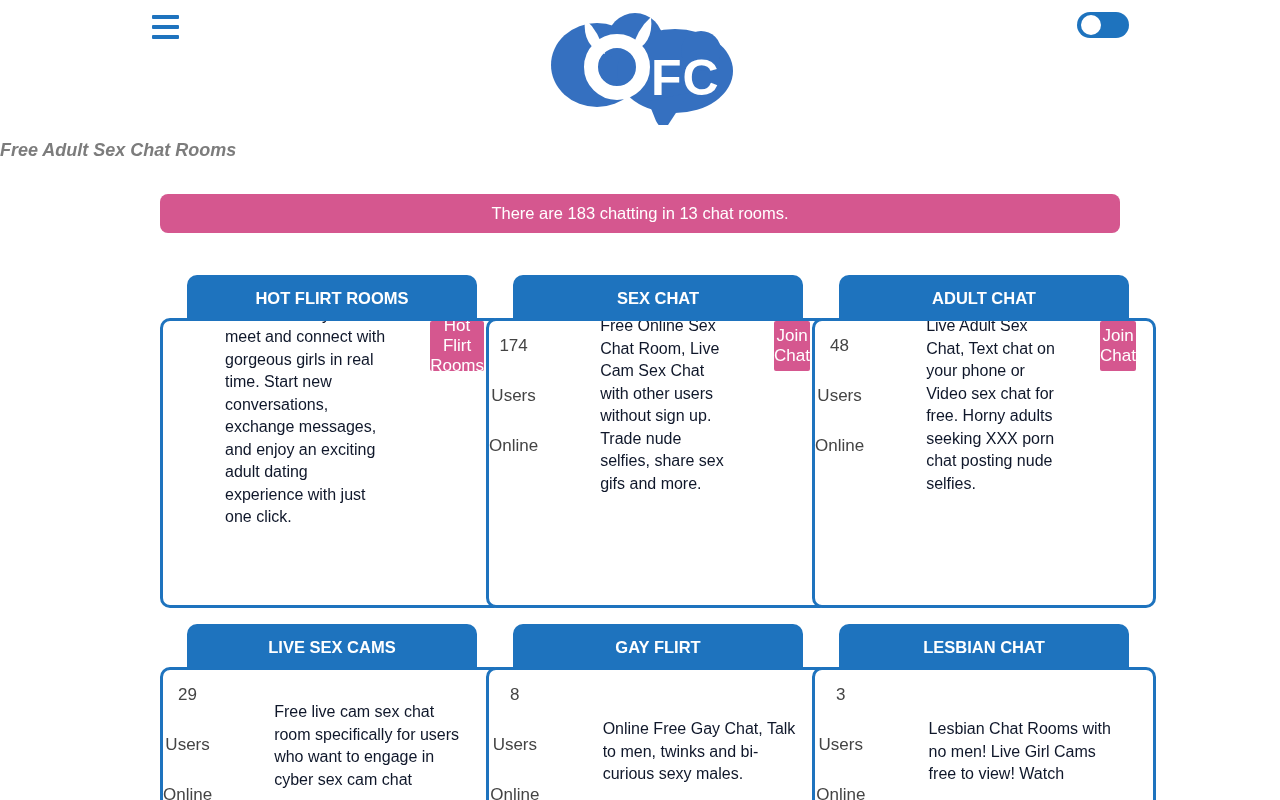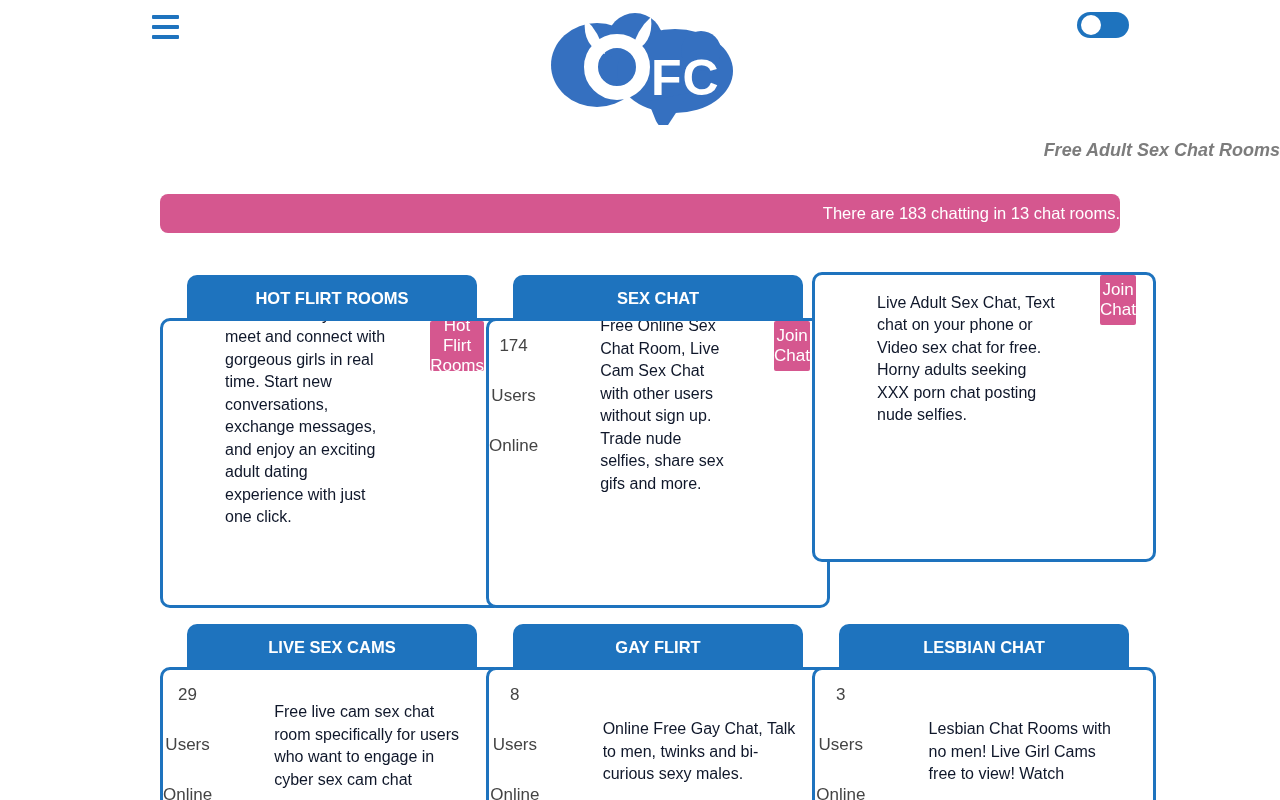--- a/index.html
+++ b/index.html
@@ -12,26 +12,26 @@
   .hamburger .bar { height: 4px; width: 100%; background: #1e73be; border-radius: 1px; }
 
   .toggle { position: absolute; left: 1077px; top: 12px; width: 52px; height: 26px;
             border-radius: 13px; background: #1e73be; cursor: pointer; }
   .toggle .knob { position: absolute; left: 4px; top: 3px; width: 20px; height: 20px;
                   border-radius: 50%; background: #ffffff; }
 
   .logo-wrap { padding-top: 5px; text-align: center; }
   .logo-wrap a { display: inline-block; line-height: 0; }
 
-  .tagline { margin-top: 11px; text-align: right; font-size: 18px; font-weight: bold;
+  .tagline { margin-top: 11px; text-align: left; font-size: 18px; font-weight: bold;
              font-style: italic; color: #7c7c7c; }
 
   
   .banner { margin: 33px 160px 0 160px; height: 39px; background: #d5578f; border-radius: 8px;
-            color: #ffffff; font-size: 16.5px; line-height: 39px; text-align: right; }
+            color: #ffffff; font-size: 16.5px; line-height: 39px; text-align: center; }
 
   
   .grid { width: 960px; margin: 42px auto 0 auto; display: grid;
           grid-template-columns: repeat(3, 308px); column-gap: 18px; row-gap: 16px; }
 
   .card { width: 344px; }
   .card-tab { margin: 0 27px; height: 46px; background: #1e73be; border-radius: 10px 10px 0 0;
               color: #ffffff; font-weight: bold; font-size: 16.5px; text-align: center;
               line-height: 46px; position: relative; z-index: 2; cursor: pointer; }
   .card-body { margin-top: -3px; height: 290px; background: #ffffff; border: 3px solid #1e73be;
@@ -106,21 +106,23 @@
       <div class="users">174 Users Online</div>
       <hr class="divider">
       <div class="desc-area">
         <p>Free Online Sex Chat Room, Live Cam Sex Chat with other users without sign up. Trade nude selfies, share sex gifs and more.</p>
       </div>
       <button class="card-btn">Join Chat</button>
     </div>
   </div>
 
   <div class="card">
+    <div class="card-tab">ADULT CHAT</div>
     <div class="card-body">
+      <div class="users">48 Users Online</div>
       <hr class="divider">
       <div class="desc-area">
         <p>Live Adult Sex Chat, Text chat on your phone or Video sex chat for free. Horny adults seeking XXX porn chat posting nude selfies.</p>
       </div>
       <button class="card-btn">Join Chat</button>
     </div>
   </div>
 
   <div class="card">
     <div class="card-tab">LIVE SEX CAMS</div>

